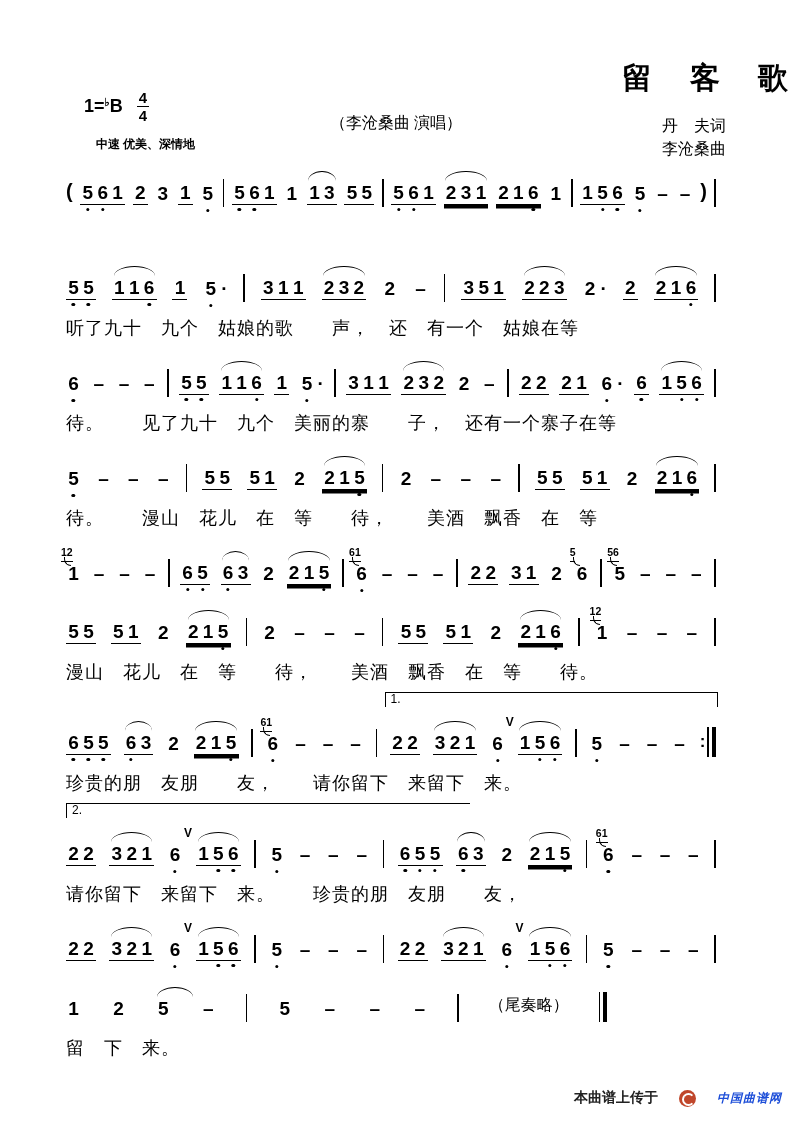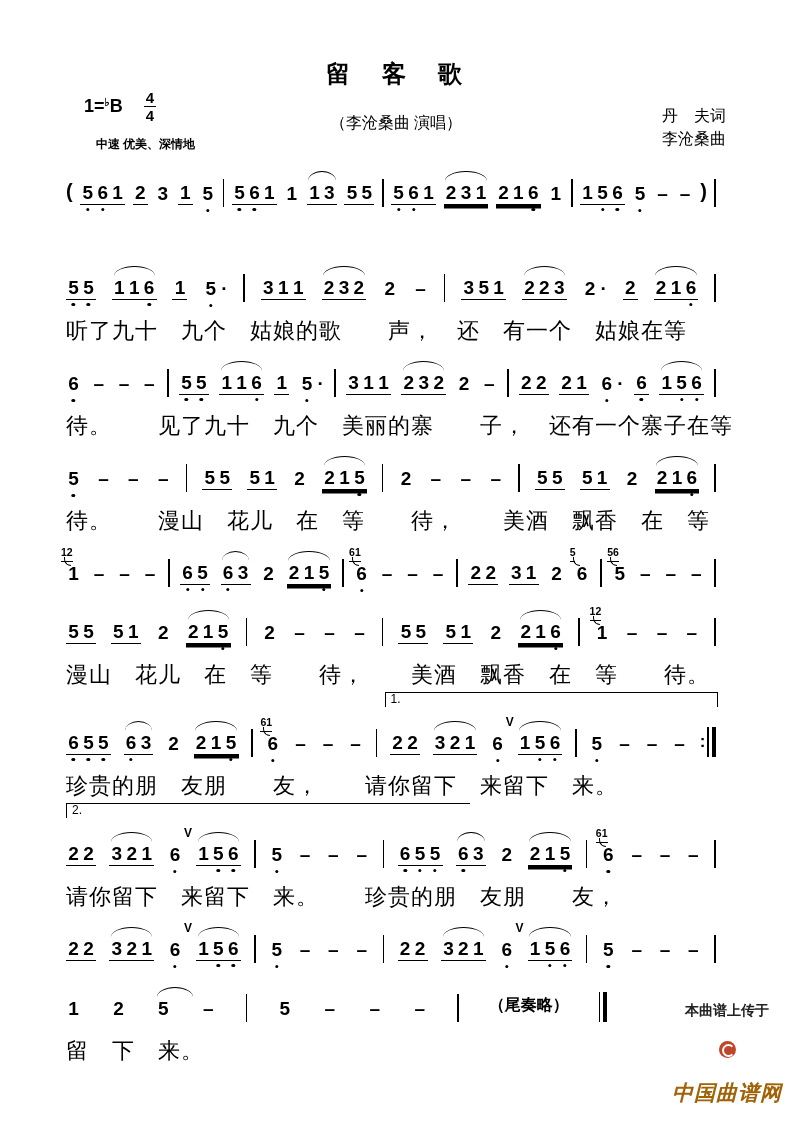--- a/index.html
+++ b/index.html
@@ -1,39 +1,39 @@
 <!DOCTYPE html>
 <html><head>
 <meta charset="utf-8">
 <style>
   html,body{margin:0;padding:0;background:#fff;}
   .sheet{position:relative;width:792px;height:1121px;background:#fff;overflow:hidden;
          font-family:"Liberation Serif","DejaVu Serif",serif;color:#000;box-sizing:border-box;}
   
   .hdr{position:relative;height:158px;}
-  .title{position:absolute;top:58px;left:0;width:100%;text-align:center;
-         font-size:24px;font-weight:bold;letter-spacing:4px;}
+  .title{position:absolute;top:58px;left:0;width:100%;text-align:right;
+         font-size:30px;font-weight:bold;letter-spacing:4px;}
   .keysig{position:absolute;top:90px;left:84px;font-size:18px;font-weight:bold;
-          font-family:"Liberation Sans",sans-serif;display:flex;align-items:center;gap:21px;}
+          font-family:"Liberation Sans",sans-serif;display:flex;align-items:center;gap:14px;}
   .keysig sup{font-size:11px;vertical-align:top;}
   .frac{display:inline-flex;flex-direction:column;align-items:center;font-size:15px;line-height:1;}
   .frac .num{border-bottom:1.5px solid #000;padding:0 2px 1px;}
   .frac .den{padding-top:1px;}
   .singer{position:absolute;top:113px;left:0;width:100%;text-align:center;font-size:16px;}
-  .credits{position:absolute;top:104px;right:66px;text-align:right;font-size:16px;line-height:1.45;}
+  .credits{position:absolute;top:114px;right:66px;text-align:right;font-size:16px;line-height:1.45;}
   .tempo{position:absolute;top:136px;left:96px;font-size:12px;font-weight:bold;}
   
   .score{position:relative;padding:0 76px 0 66px;}
   .line{position:relative;margin-bottom:1px;}
   .line .staff{display:flex;align-items:flex-end;justify-content:space-between;
                height:58px;position:relative;}
   .line.jl .staff{justify-content:flex-start;}
   .line.jl .staff > *{margin-right:30px;}
   .line.has-volta{padding-top:16px;}
-  .lyr{height:31px;font-size:22px;letter-spacing:1px;white-space:nowrap;padding-top:5px;}
+  .lyr{height:31px;font-size:18px;letter-spacing:1px;white-space:nowrap;padding-top:5px;}
   .nt{position:relative;display:inline-block;text-align:center;padding-bottom:11px;
       font-family:"Liberation Sans",sans-serif;font-weight:bold;font-size:19px;line-height:1;}
   .txt{display:inline-block;padding-bottom:2px;}
   .u1{border-bottom:1.8px solid #000;}
   .u2{border-bottom:1.8px solid #000;box-shadow:0 3.5px 0 0 #000;}
   .ch{position:relative;display:inline-block;margin:0 2.2px;}
   .ch.db::after{content:"";position:absolute;left:50%;transform:translateX(-50%);
                 bottom:-9px;width:3.4px;height:3.4px;border-radius:50%;background:#000;}
   .aug{display:inline-block;margin-left:3px;font-size:19px;}
   .slur{position:absolute;top:-12px;left:4%;width:92%;height:9px;
@@ -43,30 +43,30 @@
   .grace::after{content:"";position:absolute;left:3px;top:10px;width:6px;height:8px;
          border-left:1.3px solid #000;border-bottom:1.3px solid #000;border-bottom-left-radius:7px;}
   .breath{position:absolute;top:-17px;left:-12px;font-size:12px;font-weight:bold;
           font-family:"Liberation Sans",sans-serif;}
   .bar{width:1.6px;height:28px;background:#000;margin-bottom:9px;}
   .rep,.fin{display:flex;align-items:center;margin-bottom:9px;}
   .rep .colon{font-family:"Liberation Sans",sans-serif;font-weight:bold;font-size:17px;margin-right:2px;line-height:28px;}
   .thin{width:1.6px;height:30px;background:#000;margin-right:3px;}
   .thick{width:4px;height:30px;background:#000;}
   .xtxt{font-size:20px;font-weight:bold;margin-bottom:13px;font-family:"Liberation Sans",sans-serif;}
-  .xtxt.cjk{font-family:"Liberation Serif",serif;font-size:16px;font-weight:bold;margin-bottom:15px;}
+  .xtxt.cjk{font-family:"Liberation Serif",serif;font-size:16px;font-weight:normal;margin-bottom:15px;}
   .volta{position:absolute;top:0;height:14px;border-top:1.7px solid #000;border-left:1.7px solid #000;}
   .volta.rt{border-right:1.7px solid #000;}
   .volta .vlab{position:absolute;top:-1px;left:5px;font-size:12px;font-family:"Liberation Sans",sans-serif;}
-  .footer{position:absolute;right:10px;bottom:14px;display:flex;align-items:center;gap:21px;flex-direction:column;}
+  .footer{position:absolute;right:10px;bottom:14px;display:flex;align-items:center;gap:21px;}
   .footer .pre{font-size:14px;font-weight:bold;color:#222;}
   .logo-c{width:17px;height:17px;border-radius:50%;background:#c0462a;position:relative;display:inline-block;}
   .logo-c i{position:absolute;left:3px;top:3px;width:9px;height:9px;border:2px solid #fff;
             border-right-color:transparent;border-radius:50%;display:block;}
-  .site{font-size:21px;font-weight:bold;color:#a16207;font-style:italic;letter-spacing:1px;}
+  .site{font-size:12px;font-weight:bold;color:#1d4ed8;font-style:italic;letter-spacing:1px;}
 </style>
 </head>
 <body>
 
 <div class="sheet">
   <div class="hdr">
     <div class="title">留　客　歌</div>
     <div class="keysig">
       <span><span>1=</span><sup>♭</sup><span>B</span></span>
       <span class="frac">

